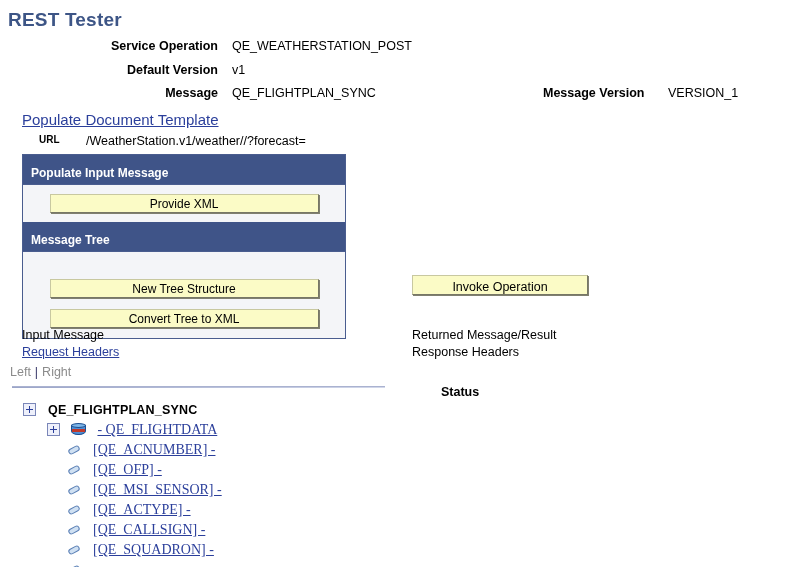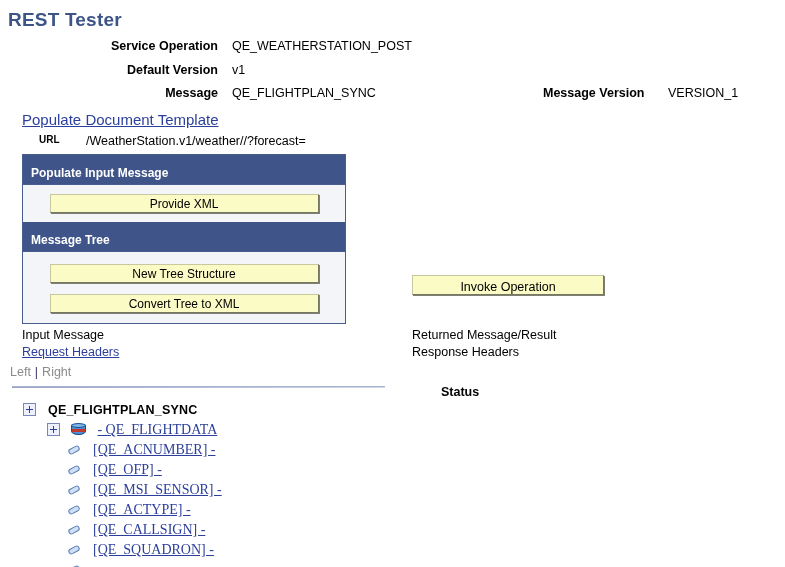--- a/index.html
+++ b/index.html
@@ -110,21 +110,21 @@
     font-size: 12px;
     padding: 11px 0 3px 8px;
     line-height: 15px;
     border-bottom: 1px solid #4a5d8f;
   }
   .group-body {
     background: #f4f5f8;
     padding: 9px 0 9px 0;
   }
   .group-body.second {
-    padding: 12px 0 10px 0;
+    padding: 27px 0 10px 0;
   }
 
   
   .btn {
     display: block;
     margin: 0 auto;
     width: 269px;
     height: 19px;
     line-height: 19px;
     text-align: center;
@@ -141,21 +141,21 @@
     padding: 0;
   }
   .btn + .btn {
     margin-top: 11px;
   }
 
   .invoke-btn {
     position: absolute;
     left: 412px;
     top: 275px;
-    width: 192px;
+    width: 176px;
     height: 20px;
     line-height: 20px;
     text-align: center;
     background: #fbfbc6;
     border: 1px solid #c8c8a0;
     border-right-color: #777766;
     border-bottom-color: #777766;
     box-shadow: 1px 1px 0 #808070;
     font-size: 12.5px;
     cursor: pointer;

